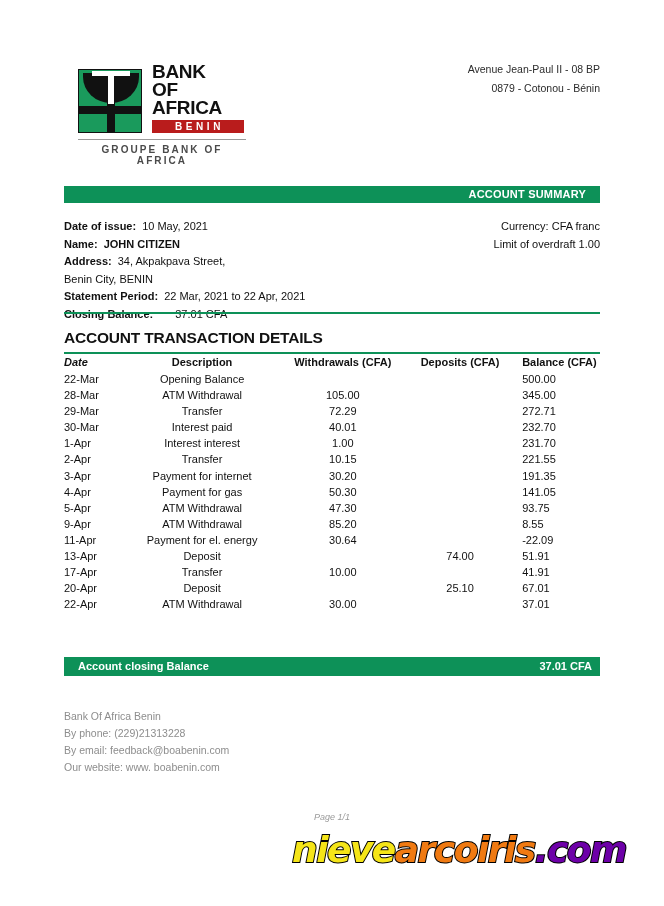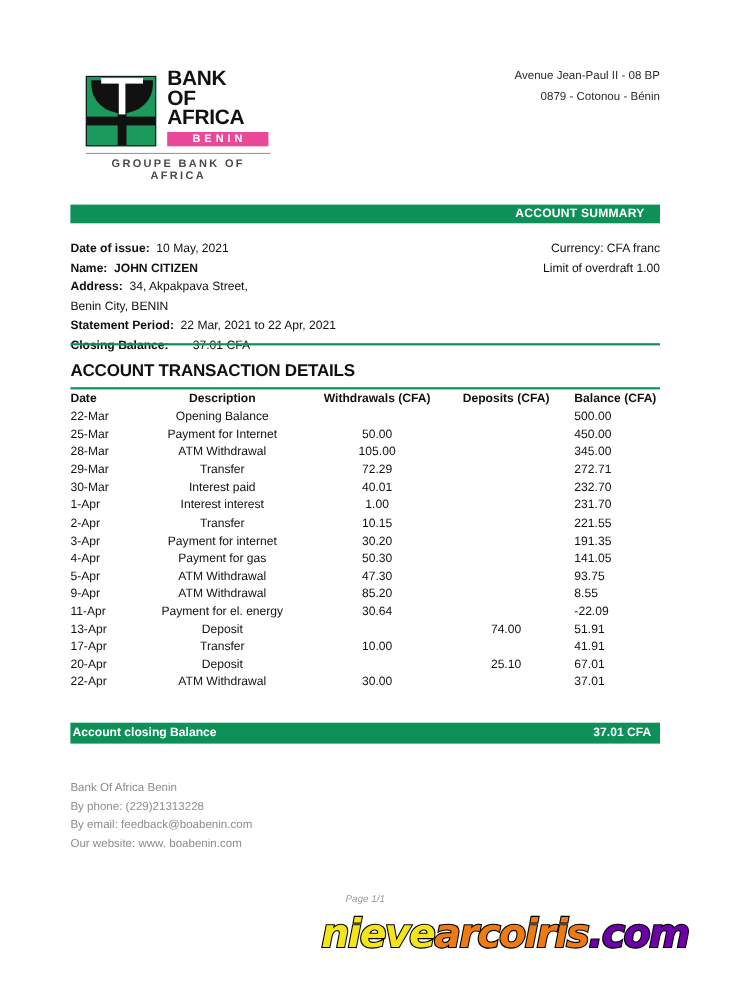--- a/index.html
+++ b/index.html
@@ -107,21 +107,21 @@
     font-family: "Liberation Sans", sans-serif;
     font-weight: bold;
     font-size: 19px;
     line-height: 18px;
     letter-spacing: -0.3px;
     color: #111;
   }
   .logo-benin {
     margin-top: 3px;
     width: 92px;
-    background: #ec4899;
+    background: #b91c1c;
     color: #ffffff;
     font-size: 10px;
     font-weight: bold;
     letter-spacing: 3.6px;
     text-align: center;
     padding: 1px 0 1px 3px;
     box-sizing: border-box;
   }
   .logo-rule {
     margin-top: 6px;
@@ -168,21 +168,21 @@
     padding-right: 14px;
     letter-spacing: 0.2px;
   }
   #closing-bar {
     top: 657px;
     height: 19px;
     line-height: 19px;
   }
   #closing-bar .cb-left {
     position: absolute;
-    left: 2px;
+    left: 14px;
     top: 0;
   }
   #closing-bar .cb-right {
     position: absolute;
     right: 8px;
     top: 0;
   }
 
   
   .summary {
@@ -261,21 +261,21 @@
     height: 16.1px;
     line-height: 16.1px;
     white-space: nowrap;
   }
   .col-date   { width: 62px;  text-align: left; }
   .col-desc   { width: 158px; text-align: center; }
   .col-wdl    { width: 128px; text-align: center; }
   .col-dep    { width: 110px; text-align: center; }
   .col-bal    { width: 78px;  text-align: left; padding-left: 8px !important; }
 
-  th.col-date { text-align: left; }
+  th.col-date { text-align: left; font-style: italic; }
   th.col-desc { text-align: center; }
   th.col-wdl  { text-align: center; }
   th.col-dep  { }
   th.col-bal  { text-align: left; padding-left: 8px; }
 
   td.col-wdl, td.col-dep {
     text-align: center;
     padding-right: 26px;
     box-sizing: border-box;
   }
@@ -398,27 +398,20 @@
     </thead>
     <tbody id="txn-body">
         <tr>
           <td class="col-date">22-Mar</td>
           <td class="col-desc">Opening Balance</td>
           <td class="col-wdl"></td>
           <td class="col-dep"></td>
           <td class="col-bal">500.00</td>
         </tr>
         <tr>
-          <td class="col-date">25-Mar</td>
-          <td class="col-desc">Payment for Internet</td>
-          <td class="col-wdl">50.00</td>
-          <td class="col-dep"></td>
-          <td class="col-bal">450.00</td>
-        </tr>
-        <tr>
           <td class="col-date">28-Mar</td>
           <td class="col-desc">ATM Withdrawal</td>
           <td class="col-wdl">105.00</td>
           <td class="col-dep"></td>
           <td class="col-bal">345.00</td>
         </tr>
         <tr>
           <td class="col-date">29-Mar</td>
           <td class="col-desc">Transfer</td>
           <td class="col-wdl">72.29</td>

